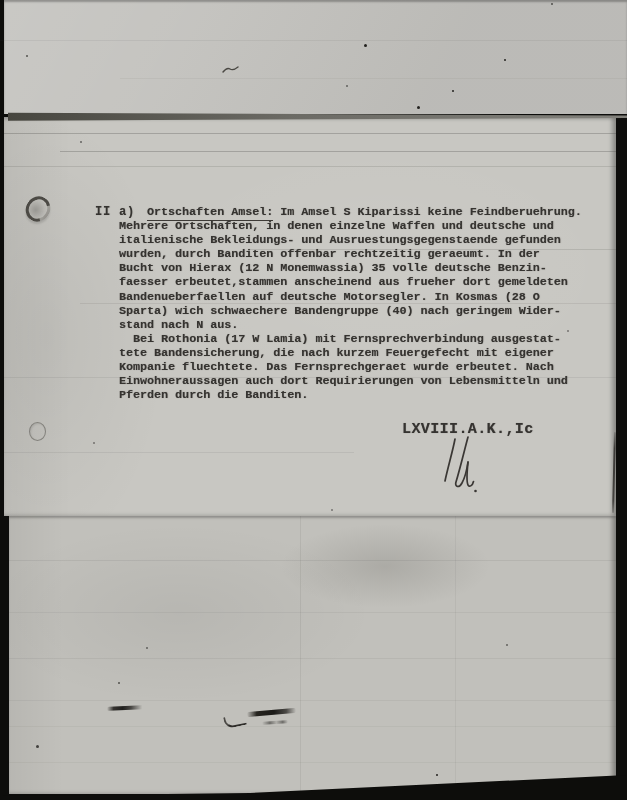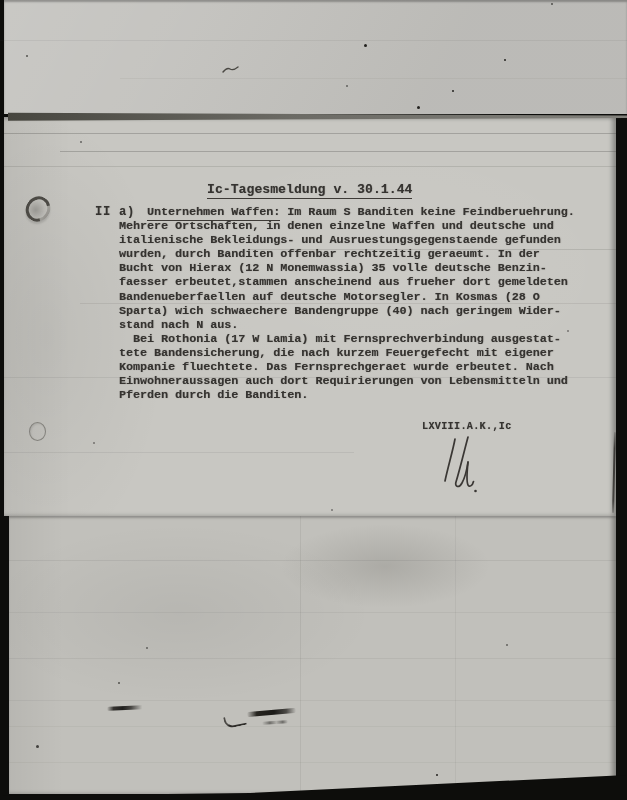--- a/index.html
+++ b/index.html
@@ -61,21 +61,21 @@
     white-space:pre;
   }
   .doc-title{
     left:207px;top:182px;font-size:13px;letter-spacing:0.1px;
     border-bottom:1.5px solid #3d3a36;padding-bottom:1px;
   }
   .section-label{left:95px;top:205px;font-size:12px;letter-spacing:0.8px;}
   .para1{left:147px;top:205px;font-size:11.7px;line-height:14.1px;}
   .para1 .underlined{border-bottom:1.5px solid #3d3a36;padding-bottom:0.5px;}
   .body-block{left:119px;top:219.3px;font-size:11.7px;line-height:14.05px;}
-  .sig-unit{left:422px;top:421px;font-size:10px;letter-spacing:0.4px;}
+  .sig-unit{left:402px;top:421px;font-size:15px;letter-spacing:0.4px;}
   
   .sig-svg{position:absolute;left:439px;top:436px;z-index:5;}
   .pen-line{
     position:absolute;left:613px;top:432px;width:2px;height:81px;
     background:linear-gradient(to bottom, rgba(45,43,40,0.2), rgba(45,43,40,0.85) 20%, rgba(45,43,40,0.8) 85%, rgba(45,43,40,0.25));
     border-radius:1px;transform:rotate(1.4deg);z-index:5;
   }
   .punch-hole-1{
     position:absolute;left:26px;top:196px;width:18px;height:20px;
     border-radius:50%;
@@ -135,23 +135,22 @@
   <div class="crease" style="left:4px;top:452px;width:350px;opacity:.6"></div>
   <div class="crease" style="left:9px;top:560px;width:607px;opacity:.6"></div>
   <div class="crease" style="left:9px;top:612px;width:607px;opacity:.45"></div>
   <div class="crease" style="left:9px;top:658px;width:607px;opacity:.5"></div>
   <div class="crease" style="left:9px;top:700px;width:607px;opacity:.45"></div>
   <div class="crease" style="left:9px;top:726px;width:607px;opacity:.4"></div>
   <div class="crease" style="left:9px;top:762px;width:607px;opacity:.4"></div>
   <div class="vcrease" style="left:300px;top:516px;height:276px"></div>
   <div class="vcrease" style="left:455px;top:516px;height:276px;opacity:.7"></div>
 
-  <div class="tw doc-title">Ic-Tagesmeldung v. 30.1.44</div>
   <div class="tw section-label">II a)</div>
-  <div class="tw para1"><span class="underlined">Unternehmen Waffen:</span><span> Im Raum S Banditen keine Feindberuehrung.</span></div>
+  <div class="tw para1"><span class="underlined">Ortschaften Amsel:</span><span> Im Amsel S Kiparissi keine Feindberuehrung.</span></div>
   <div class="tw body-block">Mehrere Ortschaften, in denen einzelne Waffen und deutsche und
 italienische Bekleidungs- und Ausruestungsgegenstaende gefunden
 wurden, durch Banditen offenbar rechtzeitig geraeumt. In der
 Bucht von Hierax (12 N Monemwassia) 35 volle deutsche Benzin-
 faesser erbeutet,stammen anscheinend aus frueher dort gemeldeten
 Bandenueberfaellen auf deutsche Motorsegler. In Kosmas (28 O
 Sparta) wich schwaechere Bandengruppe (40) nach geringem Wider-
 stand nach N aus.
   Bei Rothonia (17 W Lamia) mit Fernsprechverbindung ausgestat-
 tete Bandensicherung, die nach kurzem Feuergefecht mit eigener

